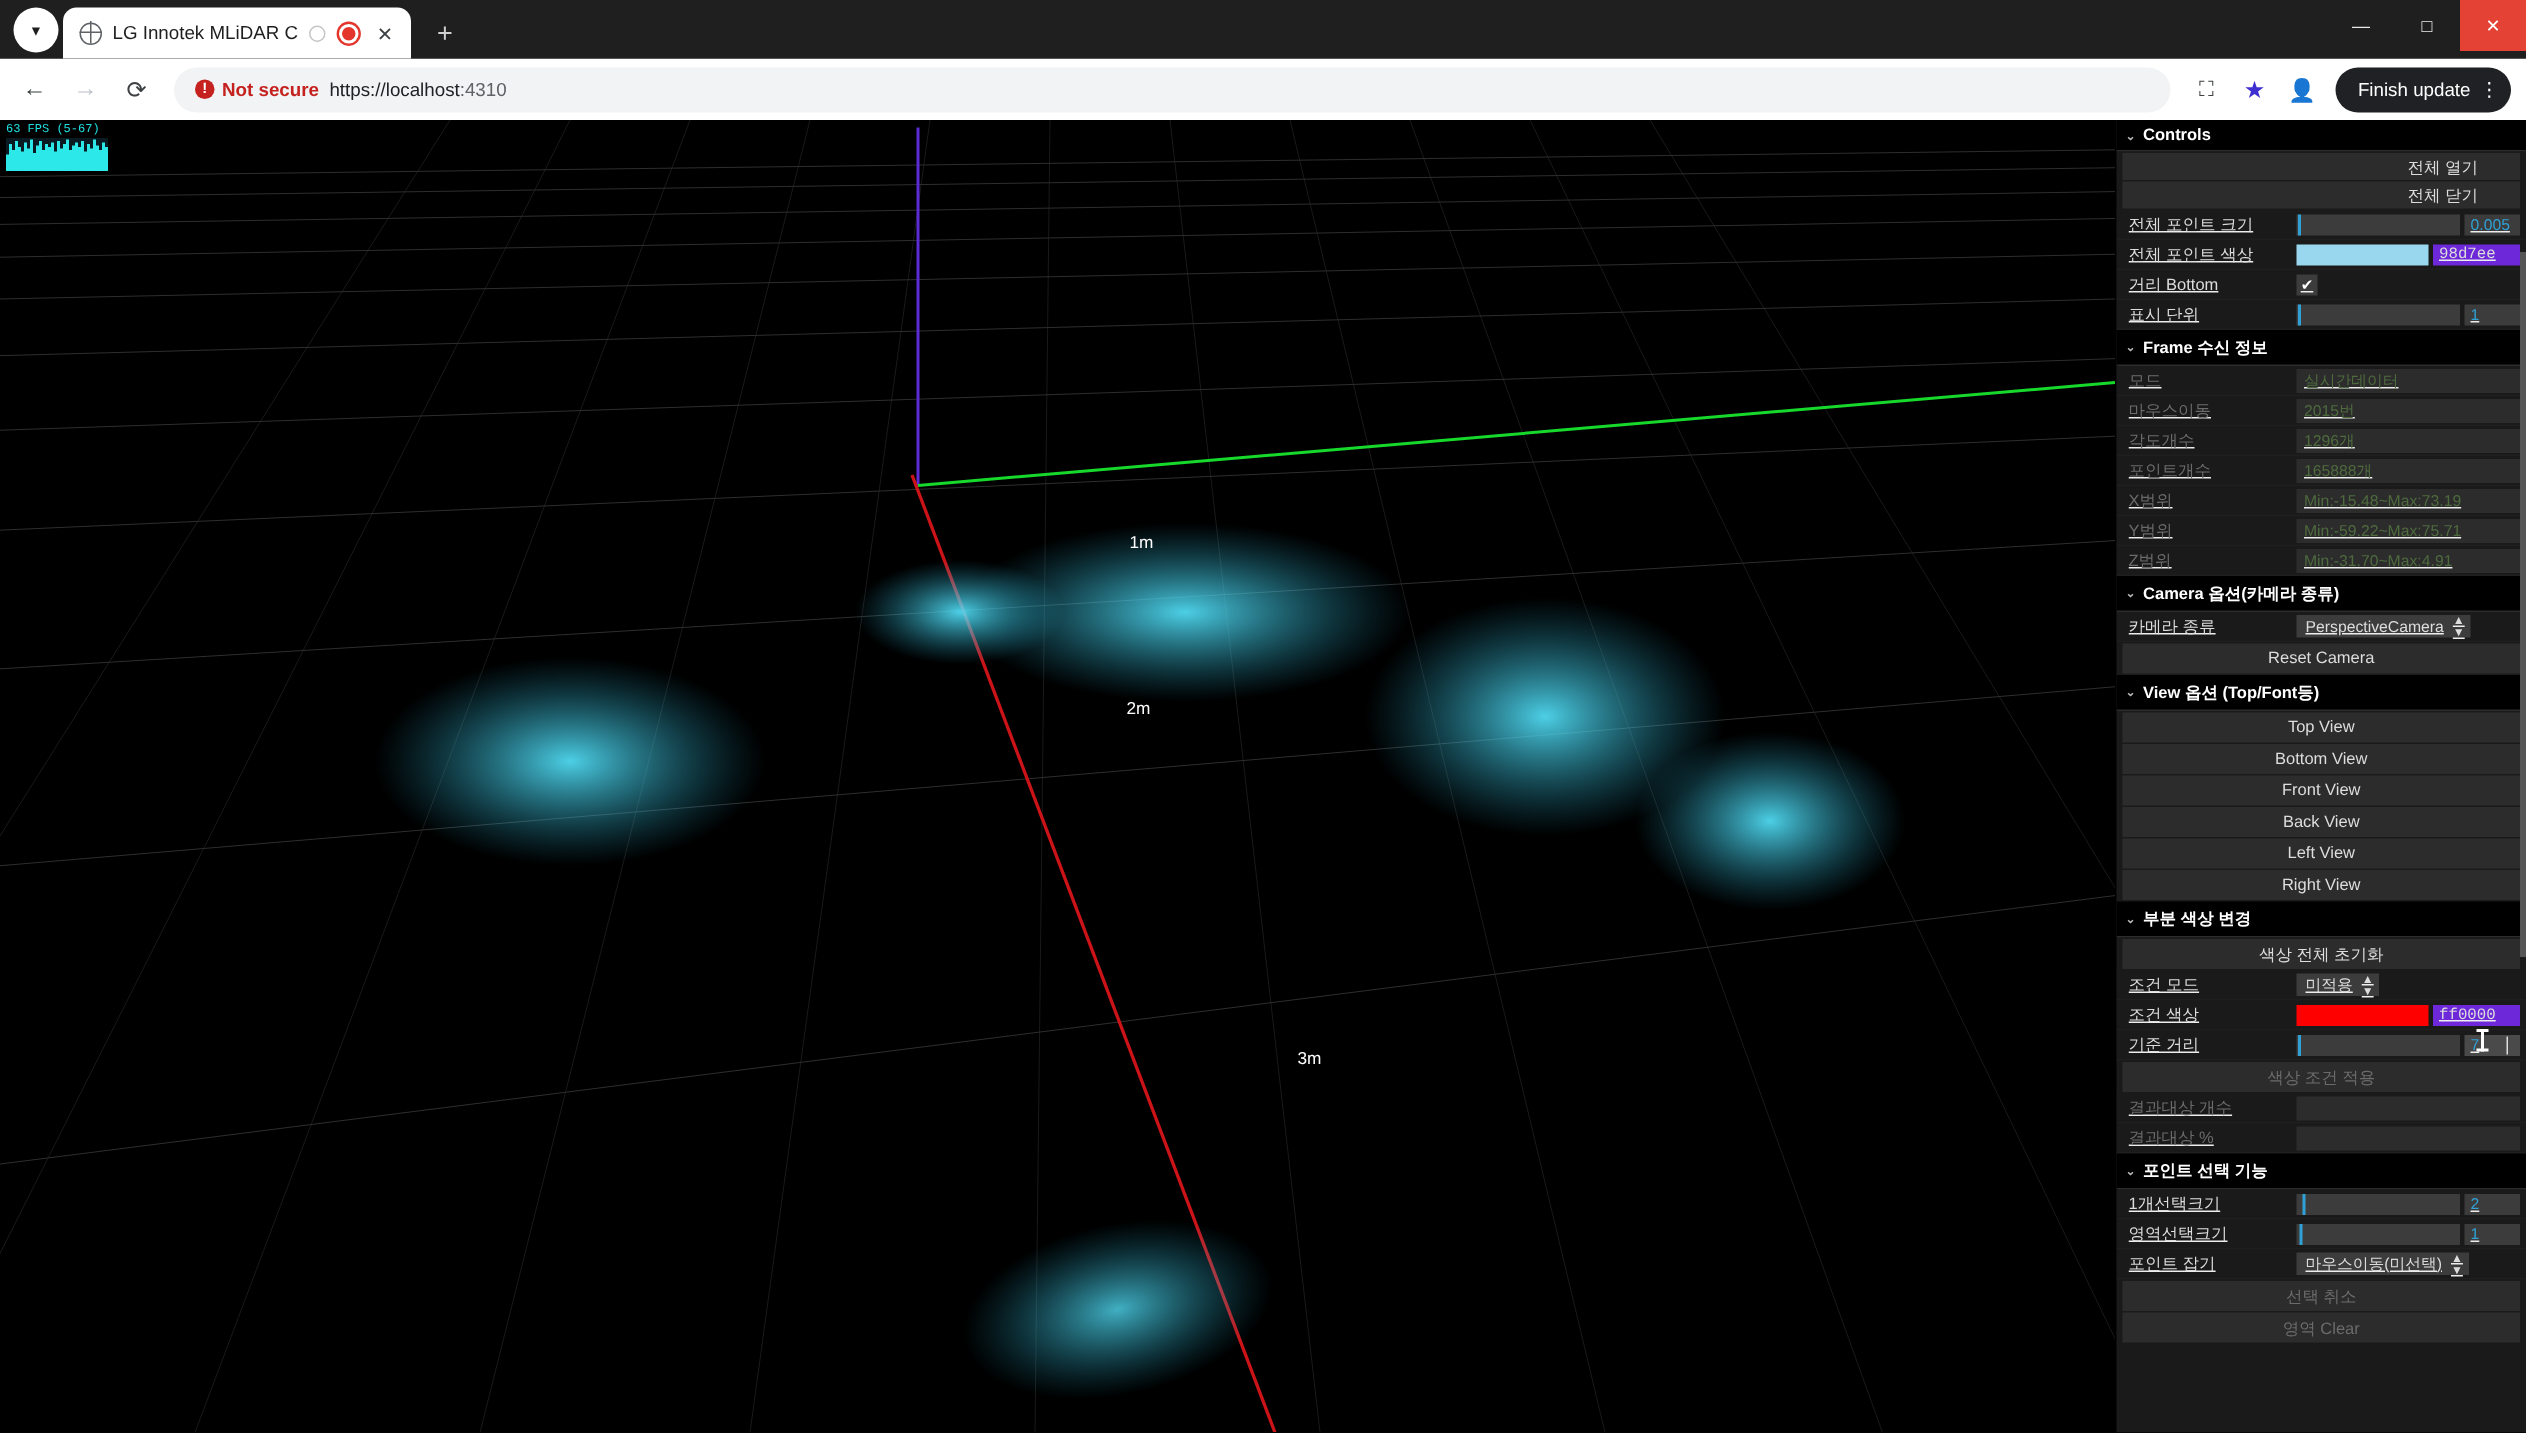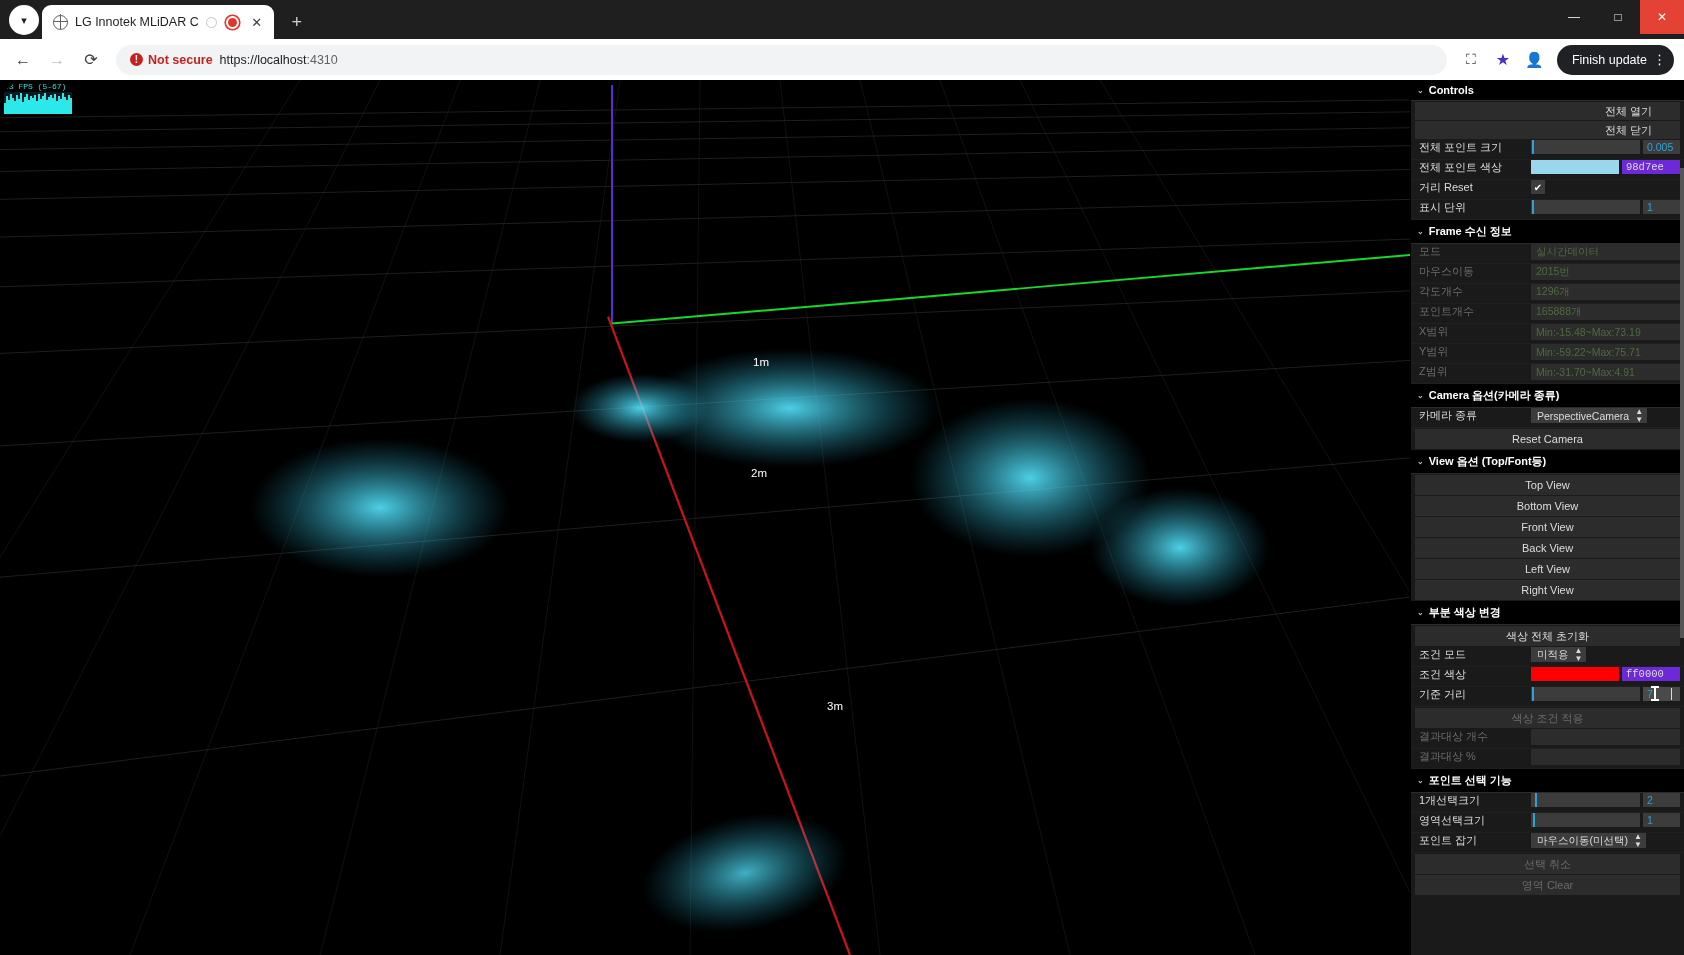--- a/index.html
+++ b/index.html
@@ -79,21 +79,21 @@
   .tb-icon.avatar { color:#5b5bd6; font-size: 15px; }
   .finish-update {
     height: 30px; background:#202124; color:#fff; border-radius:16px;
     display:flex; align-items:center; gap: 6px; padding: 0 8px 0 15px; font-size: 12.5px; margin-left: 4px;
   }
   .kebab { font-size: 13px; letter-spacing:0; line-height: 1; }
 
   
   .content { flex: 1 1 auto; position: relative; background:#000; overflow:hidden; }
 
-  .viewport { position:absolute; left:0; top:0; right:274px; bottom:0; background:#000; overflow:hidden;border-radius:27px; }
+  .viewport { position:absolute; left:0; top:0; right:274px; bottom:0; background:#000; overflow:hidden; }
   .grid-svg { position:absolute; inset:0; width:100%; height:100%; }
 
   .fps {
     position:absolute; left: 4px; top: 2px; width: 70px; z-index:5;
   }
   .fps-label { color:#20e0e0; font-size: 8px; font-family:"Liberation Mono", monospace; white-space:nowrap; }
   .fps-graph { width: 68px; height: 22px; background:#0a1a22; position:relative; overflow:hidden; margin-top:1px;}
   .fps-bar { position:absolute; bottom:0; width:2px; background:#2de8e8; }
 
   .dist-label { position:absolute; color:#fff; font-size: 11.5px; }
@@ -104,22 +104,22 @@
     background:#1a1a1a; color:#eee; font-size: 11px; overflow:hidden;
     border-left: 1px solid #000;
   }
   .panel-scroll { position:absolute; inset:0; overflow:hidden; }
   .folder-title {
     background:#000; padding: 4px 6px 4px 6px; font-size: 11px; font-weight: bold;
     color:#fff; display:flex; align-items:center; gap:5px; border-bottom:1px solid #2c2c2c;
   }
   .caret { font-size: 8px; color:#bbb; }
   .row {
-    display:flex; align-items:flex-start; height: 20px; padding: 0 4px 0 8px;
-    border-bottom: 1px solid #1f1f1f; background:#1a1a1a;
+    display:flex; align-items:center; height: 20px; padding: 0 4px 0 8px;
+    border-bottom: 1px solid #1f1f1f; background:#1a1a1a;text-decoration:underline;
   }
   .row .lbl { width: 112px; flex: 0 0 auto; color:#ddd; font-size: 11px; white-space:nowrap; overflow:hidden;}
   .row .lbl.dim { color:#6b6b6b; }
   .row .ctl { flex: 1 1 auto; display:flex; align-items:center; gap: 3px; }
 
   .btn-wide {
     height: 20px; background:#2c2c2c; margin: 1px 4px; display:flex; align-items:center;
     justify-content:center; color:#ddd; font-size: 11px;
   }
   .btn-wide.dim { color:#6b6b6b;text-align:right; }
@@ -305,21 +305,21 @@
             <div class="fps-bar" style="left: 58px; height: 21px;"></div>
             <div class="fps-bar" style="left: 60px; height: 17px;"></div>
             <div class="fps-bar" style="left: 62px; height: 14px;"></div>
             <div class="fps-bar" style="left: 64px; height: 19px;"></div>
             <div class="fps-bar" style="left: 66px; height: 16px;"></div>
           </div>
       </div>
 
       <div class="dist-label" id="d0" style="left: 705px; top: 276px; margin-left: 48px;">1m</div>
       <div class="dist-label" id="d1" style="left: 751px; top: 387px;">2m</div>
-      <div class="dist-label" id="d2" style="left: 827px; top: 620px;">3m</div>
+      <div class="dist-label" id="d2" style="left: 865px; top: 620px;">3m</div>
     </div>
 
     <div class="panel">
       <div class="panel-scroll">
 
         <div class="folder-title">
           <span class="caret">⌄</span>
           <span>Controls</span>
         </div>
         <div class="btn-right">전체 열기</div>
@@ -337,21 +337,21 @@
 
         <div class="row">
           <div class="lbl">전체 포인트 색상</div>
           <div class="ctl">
             <div class="colorbox" id="sw-pc" style="background: rgb(152, 215, 238);"></div>
             <div class="hexbox">98d7ee</div>
           </div>
         </div>
 
         <div class="row">
-          <div class="lbl">거리 Reset</div>
+          <div class="lbl">거리 Bottom</div>
           <div class="ctl">
             <div class="checkbox">✔</div>
           </div>
         </div>
 
         <div class="row">
           <div class="lbl">표시 단위</div>
           <div class="ctl">
             <div class="slider">
               <div class="knob" id="k-du" style="left: 1%;"></div>

